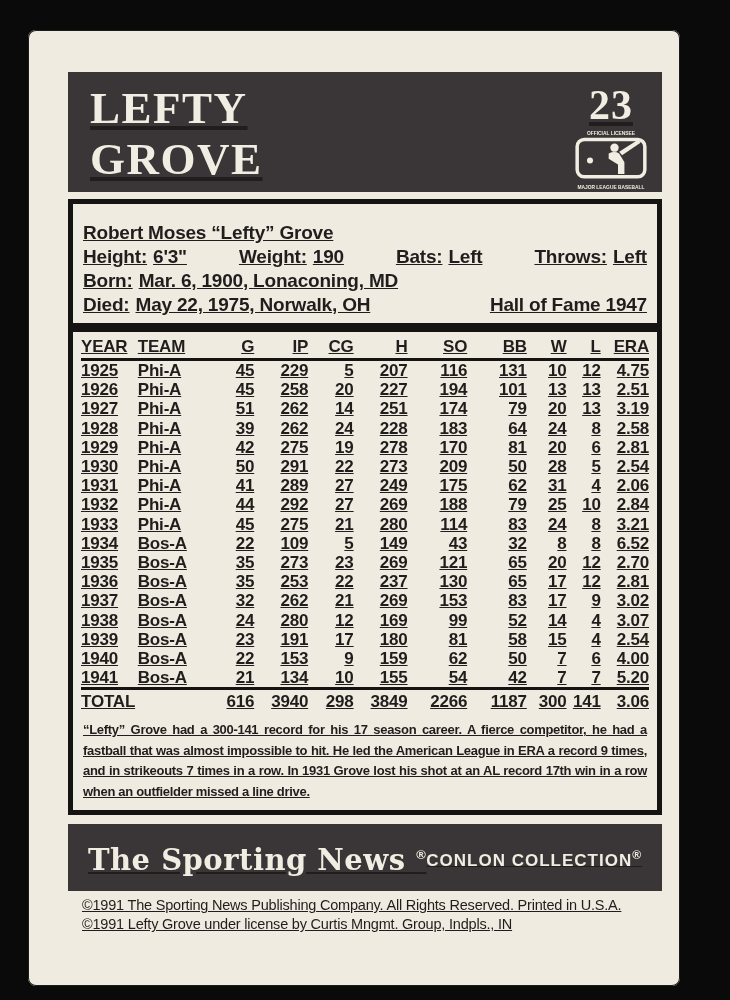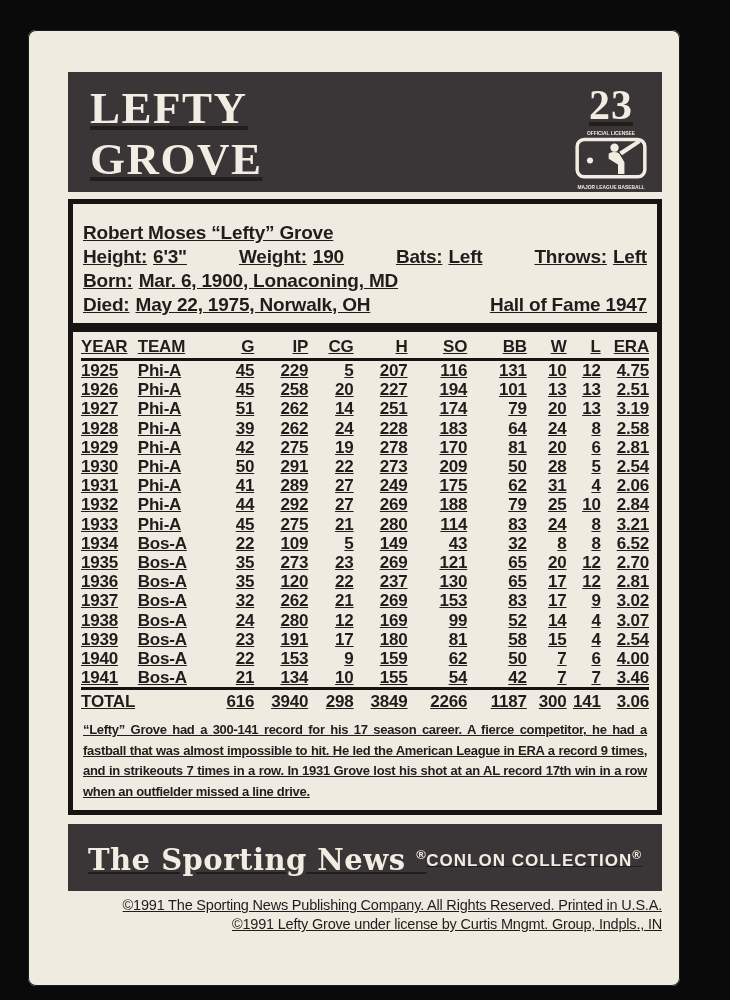--- a/index.html
+++ b/index.html
@@ -75,21 +75,21 @@
   
   .footer-bar{
     margin-top:9px;height:67px;background:var(--panel);
     display:flex;flex-direction:row;align-items:center;justify-content:center;
     color:var(--light);
   }
   .brand{font-family:"DejaVu Serif",serif;font-weight:bold;font-size:29px;line-height:31px;letter-spacing:0.5px;}
   .brand sup{font-size:13px;font-family:"Liberation Sans",sans-serif;}
   .collection{font-family:"Liberation Sans",sans-serif;font-weight:bold;font-size:17px;line-height:21px;letter-spacing:1px;}
   .collection sup{font-size:12px;}
-  .copyright{margin:5px 0 0 14px;font-size:14.5px;line-height:19px;letter-spacing:-0.2px;text-align:right;}
+  .copyright{margin:5px 0 0 14px;font-size:14.5px;line-height:19px;letter-spacing:-0.2px;}
 </style>
 </head>
 <body>
 
 <div class="card">
   <div class="inner">
 
     <div class="header-bar">
       <div class="player-name">
         <div>LEFTY</div>
@@ -297,21 +297,21 @@
               <td class="num">121</td>
               <td class="num">65</td>
               <td class="num">20</td>
               <td class="num">12</td>
               <td class="num">2.70</td>
             </tr>
             <tr>
               <td class="txt">1936</td>
               <td class="txt">Bos-A</td>
               <td class="num">35</td>
-              <td class="num">120</td>
+              <td class="num">253</td>
               <td class="num">22</td>
               <td class="num">237</td>
               <td class="num">130</td>
               <td class="num">65</td>
               <td class="num">17</td>
               <td class="num">12</td>
               <td class="num">2.81</td>
             </tr>
             <tr>
               <td class="txt">1937</td>
@@ -369,21 +369,21 @@
               <td class="txt">1941</td>
               <td class="txt">Bos-A</td>
               <td class="num">21</td>
               <td class="num">134</td>
               <td class="num">10</td>
               <td class="num">155</td>
               <td class="num">54</td>
               <td class="num">42</td>
               <td class="num">7</td>
               <td class="num">7</td>
-              <td class="num">3.46</td>
+              <td class="num">5.20</td>
             </tr>
           </tbody>
         <tfoot>
             <tr>
               <td class="txt" colspan="2">TOTAL</td>
               <td class="num">616</td>
               <td class="num">3940</td>
               <td class="num">298</td>
               <td class="num">3849</td>
               <td class="num">2266</td>

